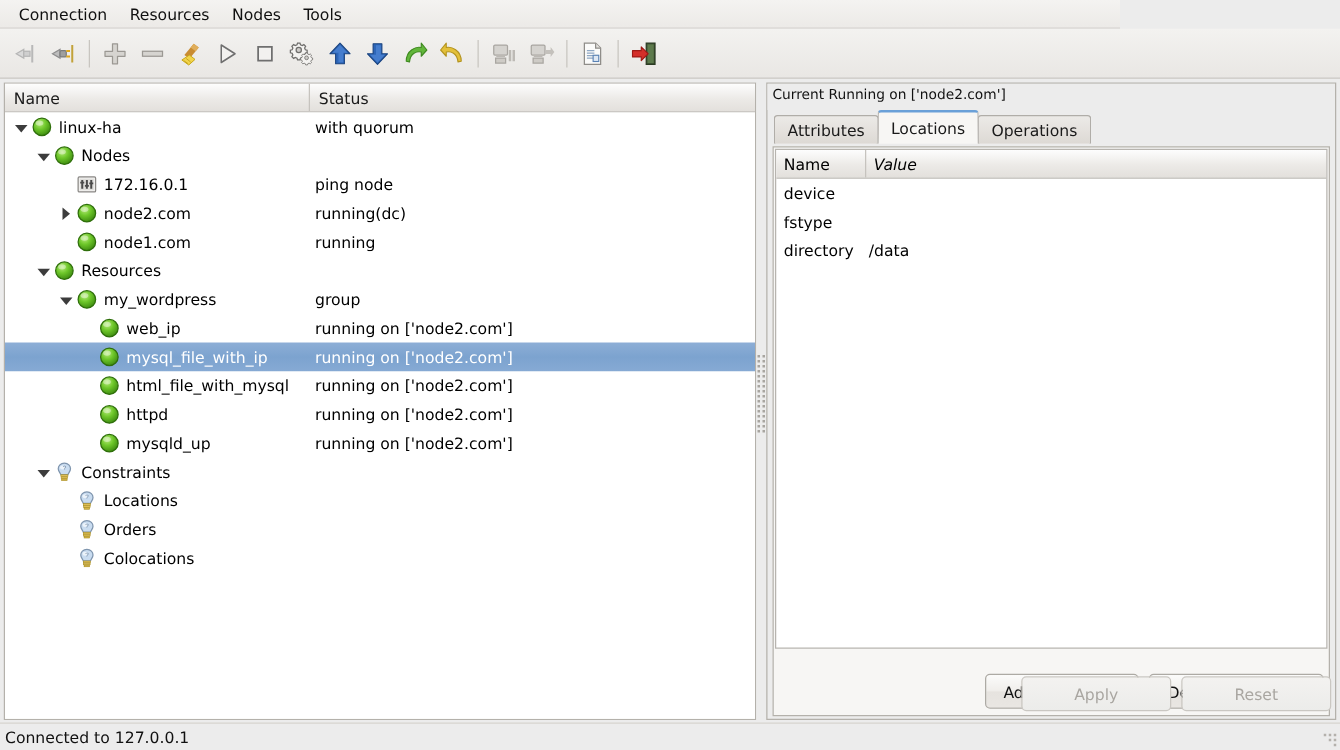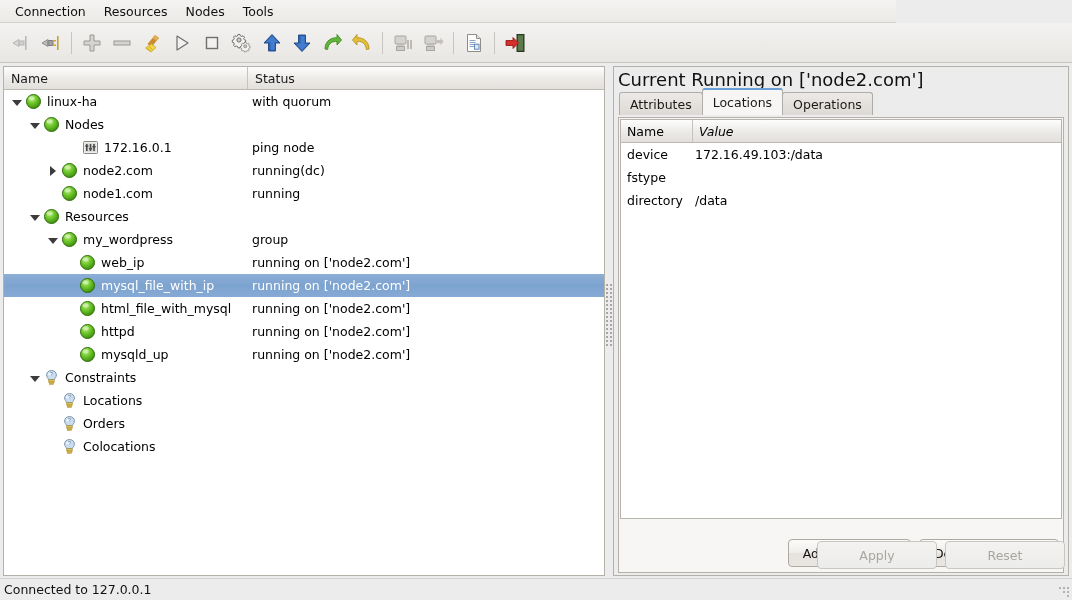--- a/index.html
+++ b/index.html
@@ -93,21 +93,21 @@
   .gripdots { position: absolute; left: 1px; top: 218px; width: 6px; height: 64px; }
   .gripdots i {
     position: absolute; width: 2px; height: 2px; background: #a8a5a0; display: block;
   }
 
   .rightpanel {
     position: absolute; left: 613px; top: 66px; width: 456px; height: 510px;
     background: #ececec; border: 1px solid #b4b1ab;
   }
   .runlabel {
-    height: 21px; padding: 2px 0 0 4px; font-size: 18px; color: #111;
+    height: 21px; padding: 2px 0 0 4px; font-size: 11px; color: #111;
     background: #ececec;
   }
   .tabstrip {
     position: relative; height: 27px; padding-left: 5px; display: flex; align-items: flex-end;
   }
   .tab {
     height: 23px; padding: 0 10px; display: flex; align-items: center;
     font-size: 12.5px; cursor: default;
     background: linear-gradient(to bottom, #eceae7 0%, #ddd9d4 100%);
     border: 1px solid #b0ada8; border-bottom: none;
@@ -356,21 +356,21 @@
                   </radialGradient>
                 </defs>
                 <circle cx="8.5" cy="8.5" r="7" fill="url(#gb2)" stroke="#2f6f0b" stroke-width="1"></circle>
                 <ellipse cx="6.6" cy="5.4" rx="3.1" ry="2.1" fill="#ffffff" opacity=".42"></ellipse>
               </svg></span>
             <span class="lbl">Nodes</span>
           </div>
           <div class="tstat"></div>
         </div>
         <div class="trow">
-          <div class="tname" style="padding-left: 63px;">
+          <div class="tname" style="padding-left: 42px;">
             <span class="twist none"></span>
             <span class="ico"><svg width="17" height="17" viewBox="0 0 17 17">
                 <rect x="1.5" y="2.5" width="14" height="12" rx="1" fill="#efeeec" stroke="#8a8885" stroke-width="1"></rect>
                 <rect x="3" y="4" width="11" height="9" fill="#dfdedb"></rect>
                 <g fill="#4a4a4a">
                   <rect x="4" y="5" width="1.6" height="7"></rect>
                   <rect x="3.2" y="6.4" width="3.2" height="1.4"></rect>
                   <rect x="7.7" y="5" width="1.6" height="7"></rect>
                   <rect x="6.9" y="9" width="3.2" height="1.4"></rect>
                   <rect x="11.2" y="5" width="1.6" height="7"></rect>
@@ -656,21 +656,20 @@
     <div class="tabcontent">
 
       <div class="ptable">
         <div class="phead">
           <div class="ph c1">Name</div>
           <div class="ph c2">Value</div>
         </div>
         <div id="param-body">
             <div class="prow">
               <div class="pc1">device</div>
-              <div class="pc2">172.16.49.103:/data</div>
             </div>
             <div class="prow">
               <div class="pc1">fstype</div>
               <div class="pc2"></div>
             </div>
             <div class="prow">
               <div class="pc1">directory</div>
               <div class="pc2">/data</div>
             </div>
           </div>

